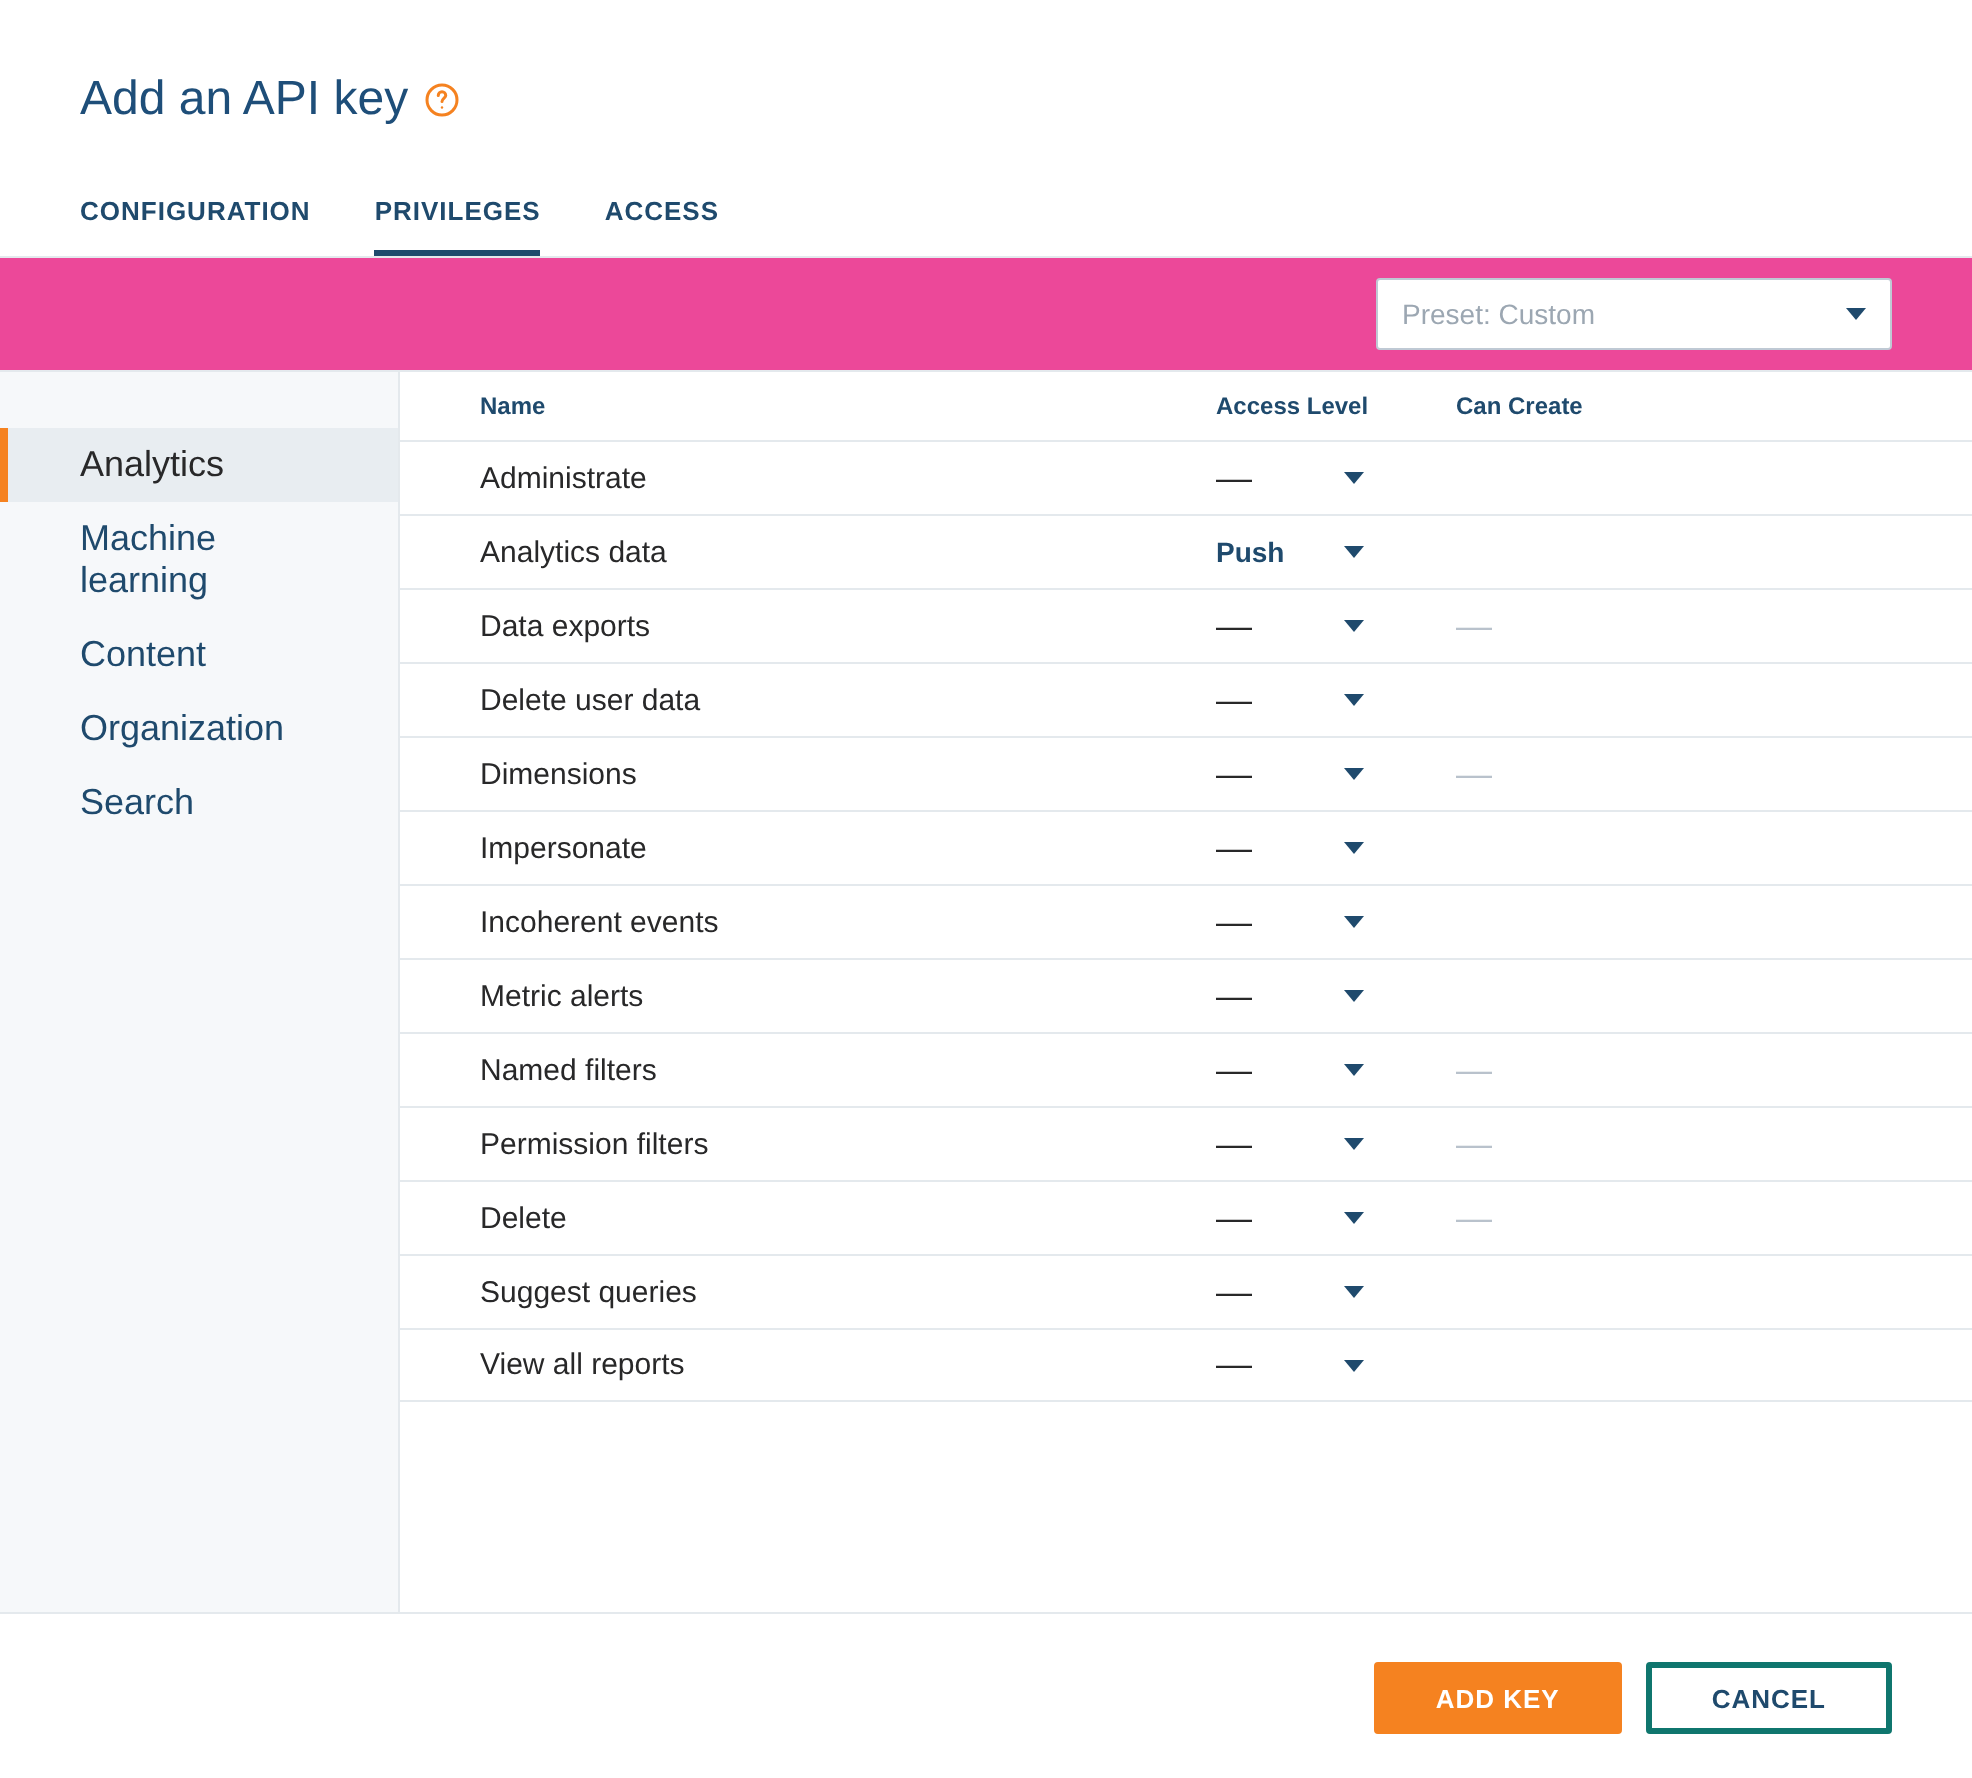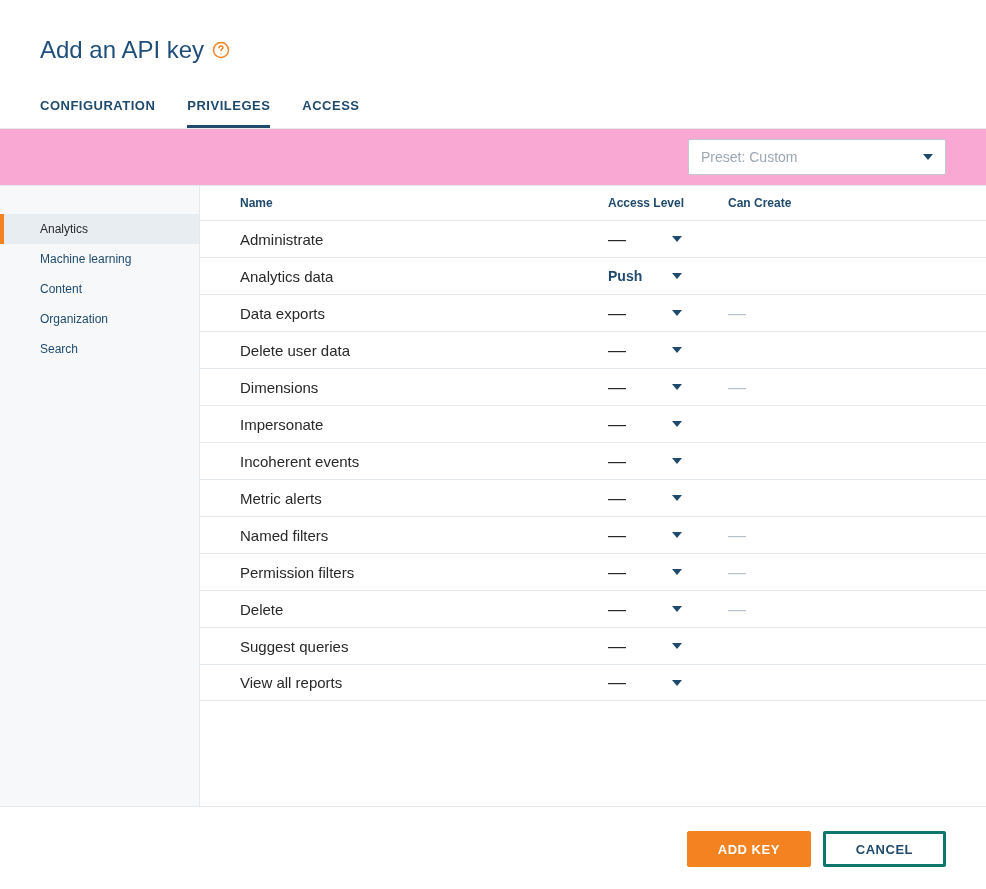--- a/index.html
+++ b/index.html
@@ -5,28 +5,28 @@
   * { box-sizing: border-box; margin: 0; padding: 0; }
   html, body { width: 986px; height: 889px; font-family: "Segoe UI", "Helvetica Neue", Arial, sans-serif; background: #fff; color: #282829; }
   .header { padding: 36px 40px 24px; }
   .page-title { font-size: 24px; font-weight: 400; color: #1e4e79; display: flex; align-items: center; gap: 8px; }
   .help-icon { width: 18px; height: 18px; display: inline-flex; align-items: center; justify-content: center; }
 
   .tabs { display: flex; gap: 32px; padding: 0 40px; border-bottom: 1px solid #e4e9ed; }
   .tab { font-size: 13px; font-weight: 600; letter-spacing: 0.5px; color: #1f4a6d; padding: 10px 0 12px; cursor: pointer; border-bottom: 3px solid transparent; }
   .tab.active { border-bottom-color: #1f4a6d; }
 
-  .preset-bar { background: #f9a8d4; border-bottom: 1px solid #e4e9ed; padding: 10px 40px; display: flex; justify-content: flex-end; }
+  .preset-bar { background: #ec4899; border-bottom: 1px solid #e4e9ed; padding: 10px 40px; display: flex; justify-content: flex-end; }
   .preset-select { width: 258px; height: 36px; background: #fff; border: 1px solid #bfc9d4; border-radius: 2px; display: flex; align-items: center; justify-content: space-between; padding: 0 12px; cursor: pointer; }
   .preset-select .label { color: #9ca7b2; font-size: 14px; }
   .caret { width: 0; height: 0; border-left: 5px solid transparent; border-right: 5px solid transparent; border-top: 6px solid #1f4a6d; }
 
   .main { display: flex; height: 621px; border-bottom: 1px solid #e4e9ed; }
   .sidebar { width: 200px; background: #f6f8fa; border-right: 1px solid #e4e9ed; padding-top: 28px; }
-  .sidebar-item { padding: 8px 24px 8px 40px; font-size: 12px; color: #1f4a6d; cursor: pointer; }
+  .sidebar-item { padding: 8px 24px 8px 40px; font-size: 18px; color: #1f4a6d; cursor: pointer; }
   .sidebar-item.active { background: #e8edf1; border-left: 4px solid #f58220; padding-left: 36px; color: #282829;}
 
   .content { flex: 1; overflow: auto; }
   .table-head { display: flex; padding: 10px 40px; font-size: 12px; color: #1f4a6d; font-weight: 600; }
   .col-name { flex: 0 0 368px; }
   .col-access { flex: 0 0 120px; }
   .col-create { flex: 0 0 90px; text-align: left; }
 
   .row { display: flex; align-items: center; padding: 0 40px; height: 37px; border-top: 1px solid #e4e9ed; font-size: 15px; }
   .row:last-child { border-bottom: 1px solid #e4e9ed; }

